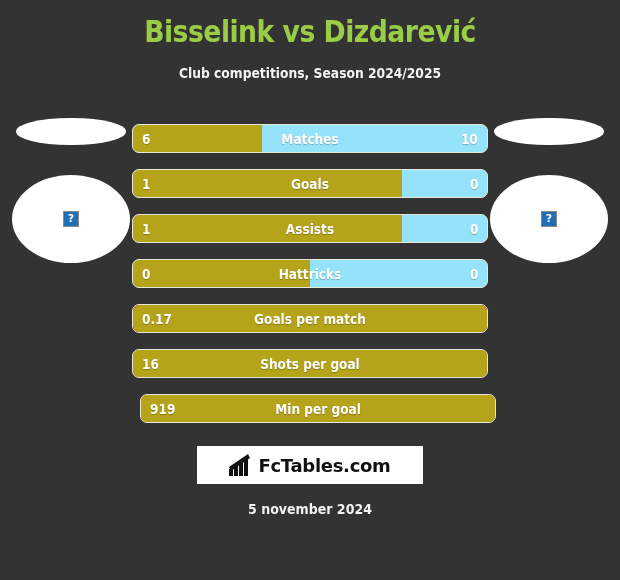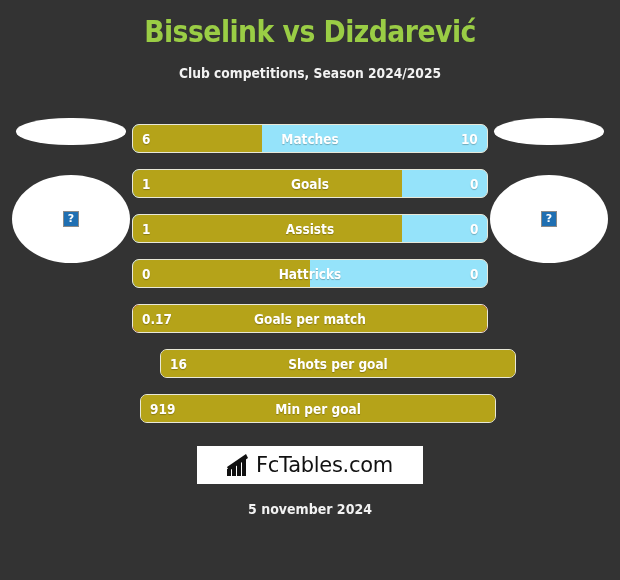--- a/index.html
+++ b/index.html
@@ -187,22 +187,22 @@
     justify-content: center;
   }
   .logo-inner {
     display: flex;
     align-items: center;
     gap: 5px;
   }
   .logo-chart { display: block; }
   .logo-text {
     color: #111111;
-    font-size: 21px;
-    font-weight: normal;
+    font-size: 18px;
+    font-weight: bold;
     font-family: "DejaVu Sans", sans-serif;
     letter-spacing: -0.3px;
   }
   .date {
     position: absolute;
     top: 501px;
     left: 0;
     width: 620px;
     text-align: center;
     color: #f2f2f2;
@@ -258,21 +258,21 @@
         <div class="bar-fill" style="width: 50%; background: rgb(181, 163, 25);"></div>
         <div class="bar-home">0</div>
         <div class="bar-label">Hattricks</div>
         <div class="bar-away">0</div>
       </div>
       <div class="bar-row" style="background: #be185d;">
         <div class="bar-fill" style="width: 100%; background: rgb(181, 163, 25);"></div>
         <div class="bar-home">0.17</div>
         <div class="bar-label">Goals per match</div>
       </div>
-      <div class="bar-row" style="background: rgb(181, 163, 25); margin-left: 28px;">
+      <div class="bar-row" style="background: rgb(181, 163, 25);">
         <div class="bar-fill" style="width: 100%; background: rgb(181, 163, 25);"></div>
         <div class="bar-home">16</div>
         <div class="bar-label">Shots per goal</div>
       </div>
       <div class="bar-row" style="background: rgb(181, 163, 25); margin-left: 8px;">
         <div class="bar-fill" style="width: 100%; background: rgb(181, 163, 25);"></div>
         <div class="bar-home">919</div>
         <div class="bar-label">Min per goal</div>
       </div>
     </div>

